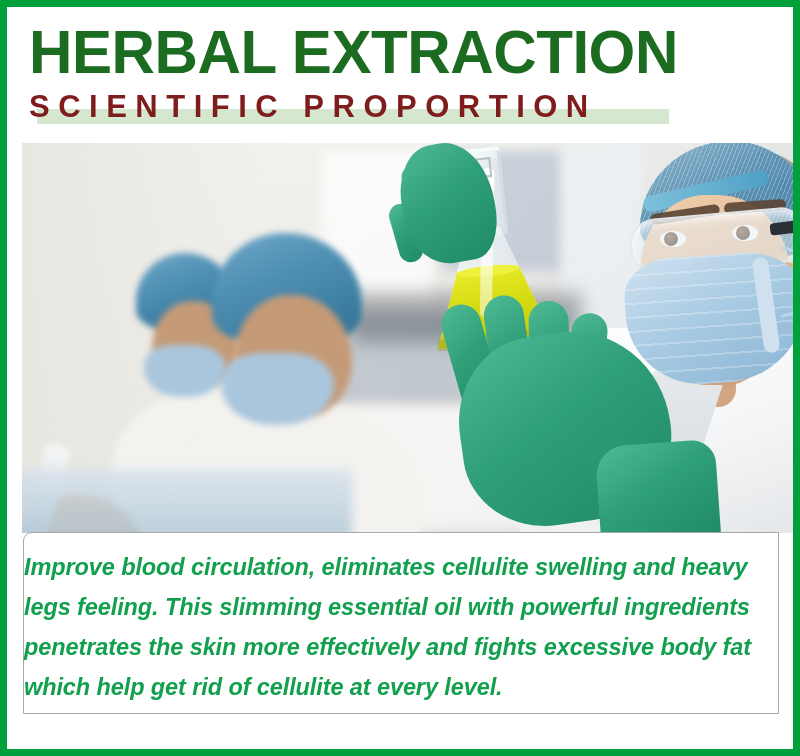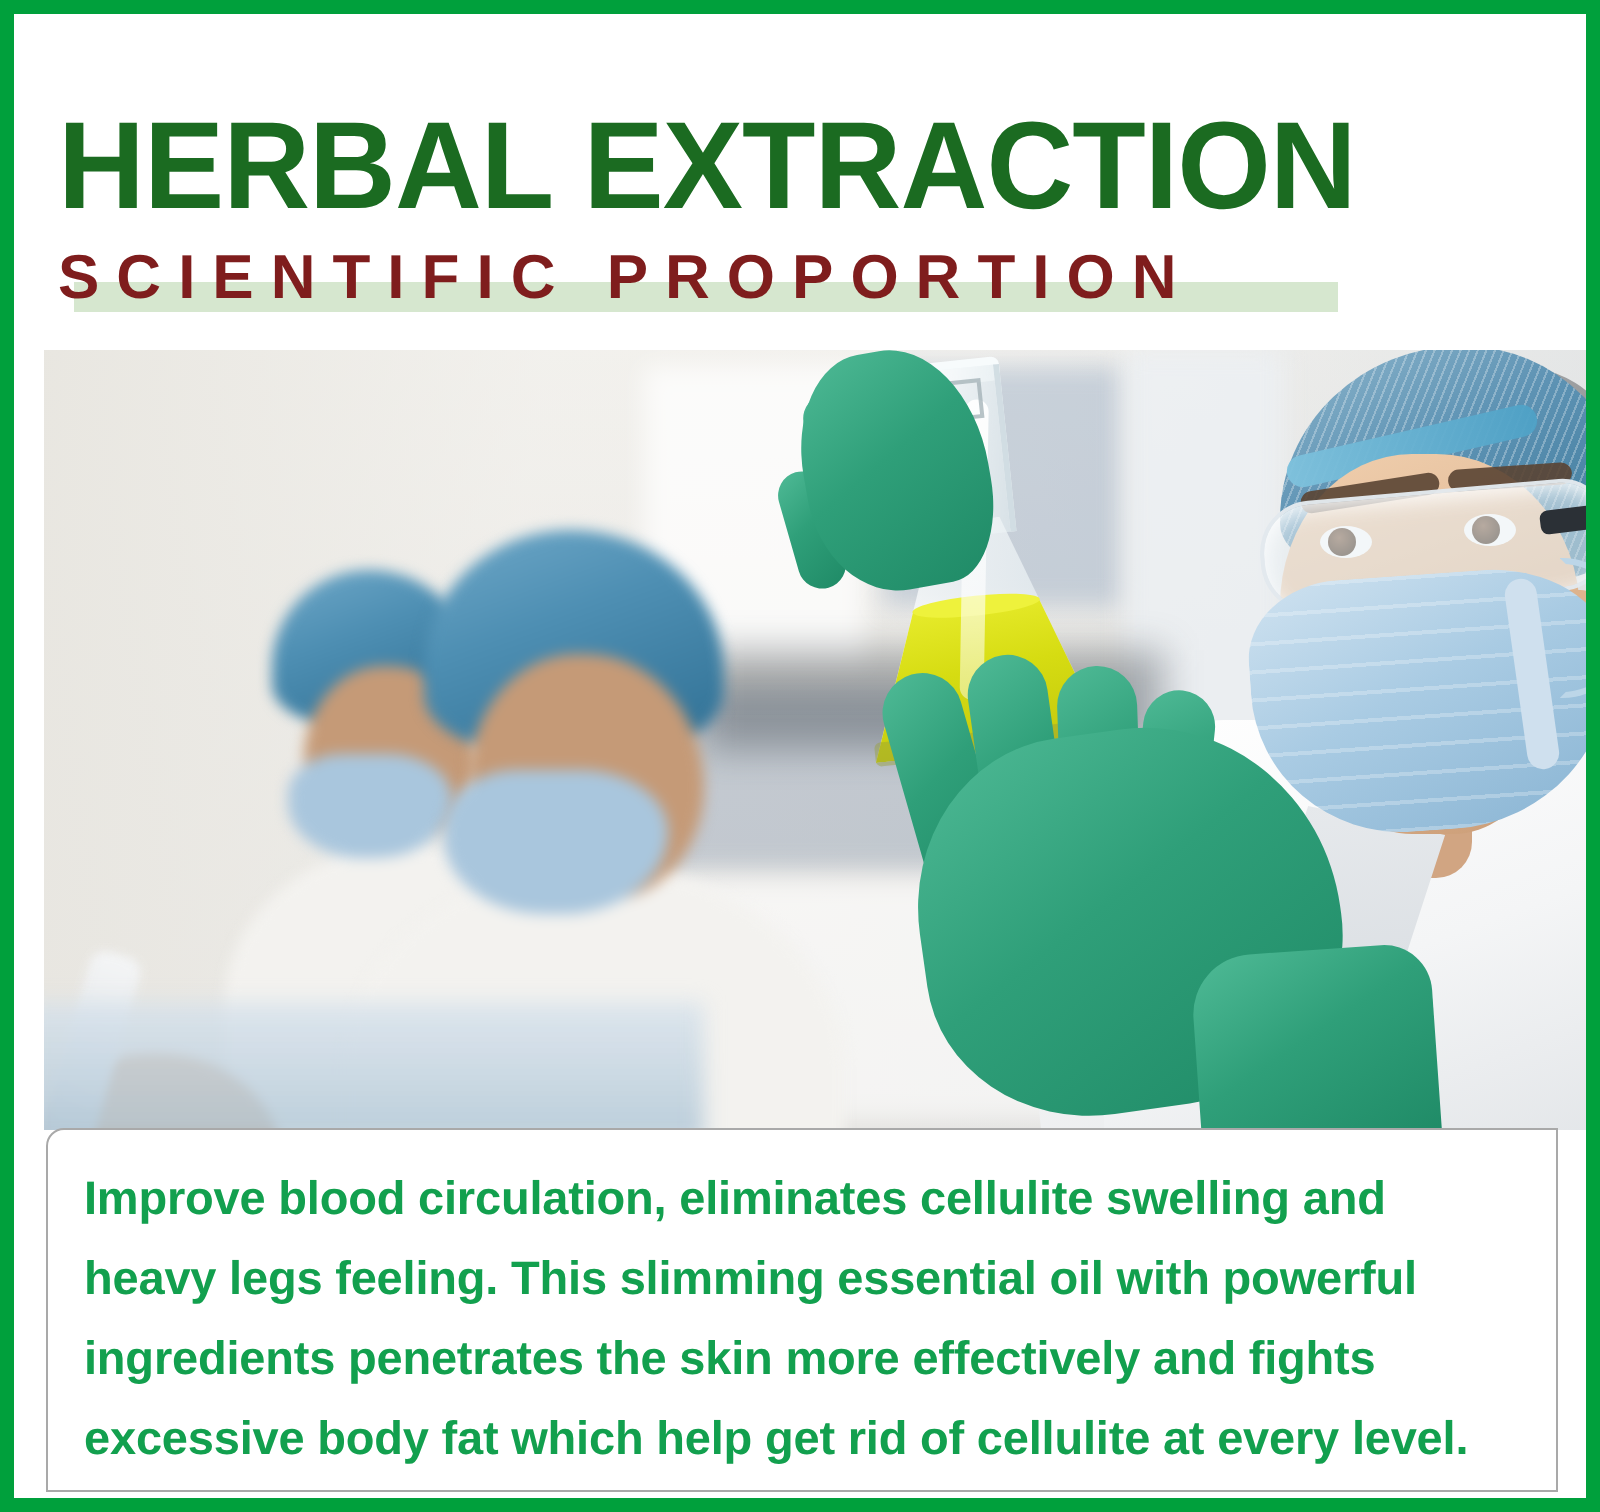--- a/index.html
+++ b/index.html
@@ -20,21 +20,20 @@
     font-family: "Liberation Sans", sans-serif;
   }
 
   
   .stage {
     position: absolute;
     left: 0; top: 0;
     width: 786px;
     height: 559px;
     background: #ffffff;
-    margin-top: 32px;
   }
 
   
   .header {
     position: absolute;
     left: 0;
     top: 0;
     width: 786px;
     height: 128px;
   }
@@ -447,21 +446,22 @@
   .text-card {
     position: absolute;
     left: 16px;
     top: 525px;
     width: 756px;
     height: 182px;
     box-sizing: border-box;
     background: #ffffff;
     border: 1px solid #a9a9a9;
     border-radius: 9px 0 0 0;
-    padding: 14px 18px 10px 18px;
+    padding: 14px 18px 10px 0;
+    font-style: italic;
   }
 
   .body-text {
     margin: 0;
     font-family: "Liberation Sans Narrow", "Liberation Sans", sans-serif;
     font-weight: 700;
     font-size: 23.5px;
     line-height: 40px;
     color: #12a04e;
     letter-spacing: -0.1px;

